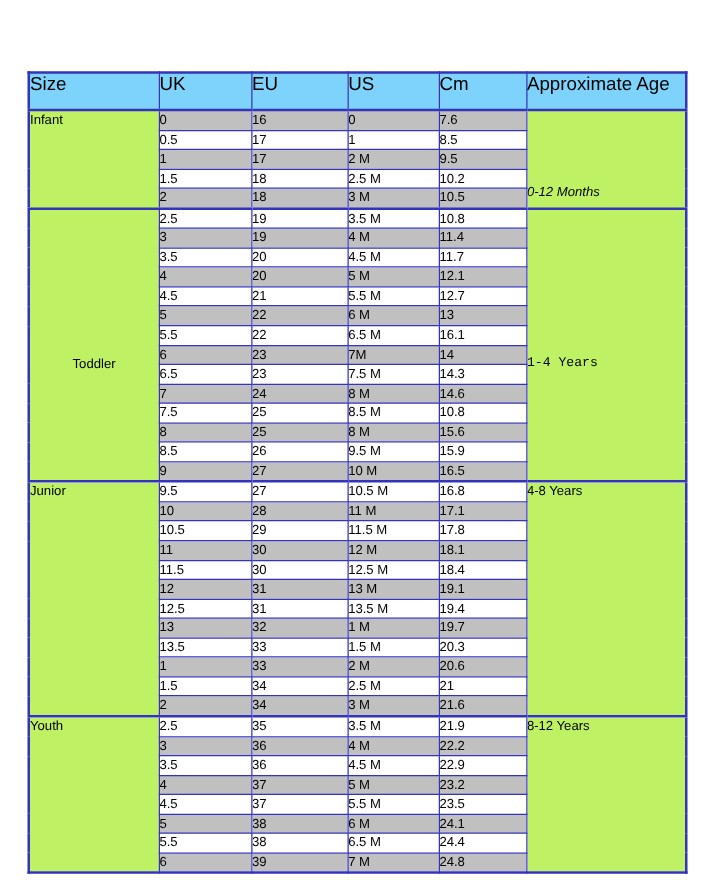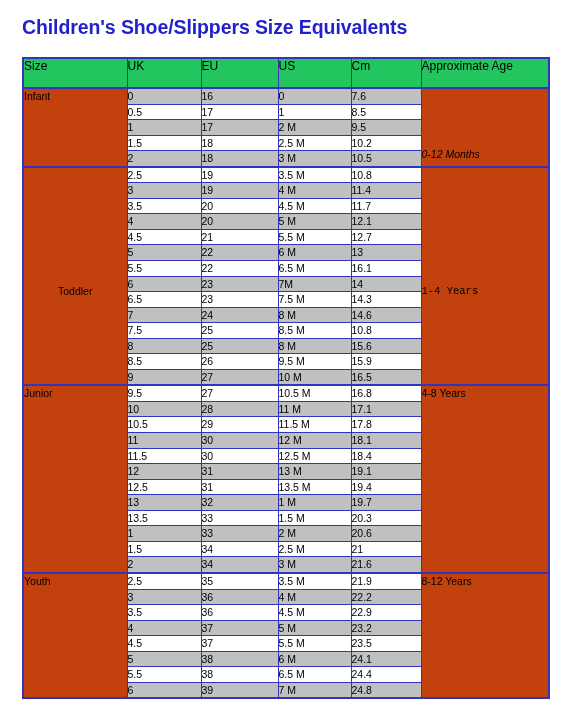--- a/index.html
+++ b/index.html
@@ -54,56 +54,55 @@
   col.c-size { width: 104px; }
   col.c-uk   { width: 74px; }
   col.c-eu   { width: 77px; }
   col.c-us   { width: 73px; }
   col.c-cm   { width: 70px; }
   col.c-age  { width: 128px; }
 
   thead th {
     height: 28px;
     font-weight: bold;
-    font-size: 12px;
+    font-size: 15px;
     vertical-align: middle;
     padding-left: 4px;
-    background: #22c55e;
+    background: #7dd3fc;
   }
   tbody td {
     height: 14.55px;
     line-height: 14.55px;
     padding-left: 4px;
     white-space: nowrap;
     overflow: hidden;
   }
   td.shaded { background: #c0c0c0; }
   td.plain  { background: #ffffff; }
 
   
   td.grouplabel, td.groupage {
-    background: #c2410c;
+    background: #bef264;
     padding-left: 4px;
     white-space: nowrap;
   }
   td.grouplabel { vertical-align: middle; }
   td.groupage   { vertical-align: middle; }
   td.align-low    { vertical-align: bottom; padding-bottom: 1px; }
 
   
   tr.section-start > td,
   tr.section-start > th { border-top: 2px solid #3333bb; }
   table.chart { border: 2px solid #3333bb; }
 </style>
 </head>
 <body>
 
 <div id="page">
 
-  <div class="title">Children's Shoe/Slippers Size Equivalents</div>
 
   <table class="chart">
     <colgroup>
       <col class="c-size">
         <col class="c-uk">
         <col class="c-eu">
       <col class="c-us">
         <col class="c-cm">
         <col class="c-age">
     </colgroup>

